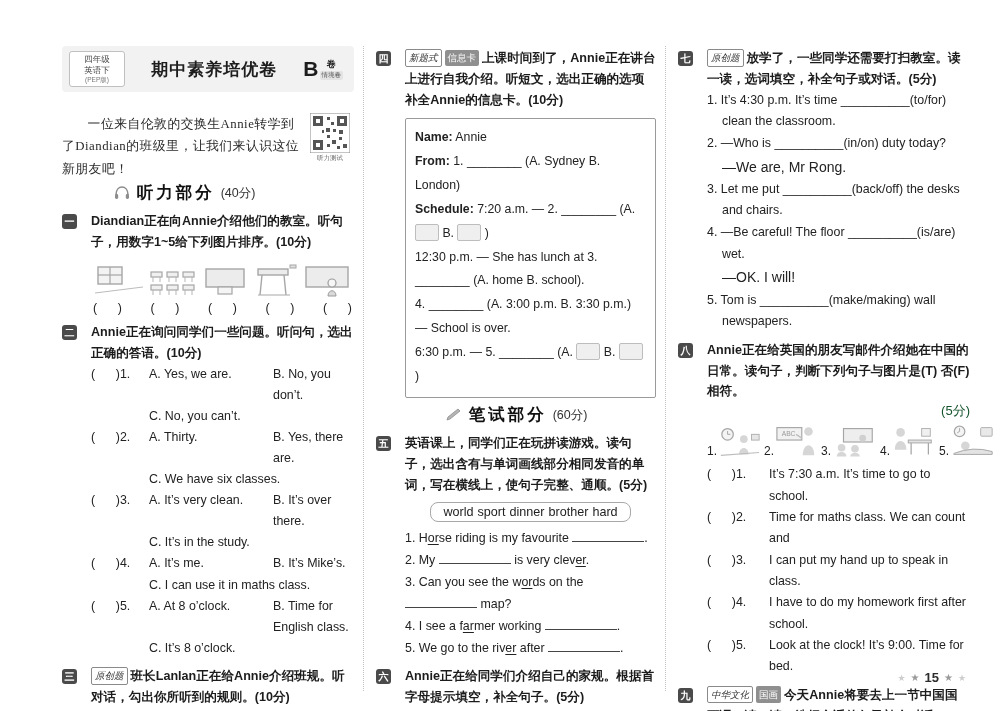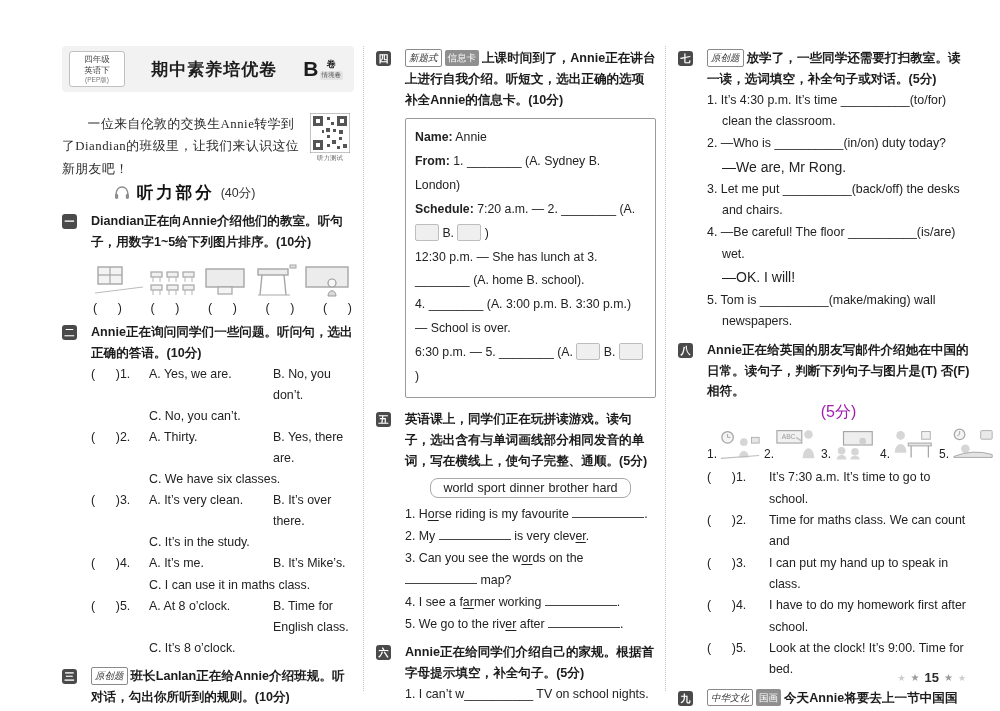--- a/index.html
+++ b/index.html
@@ -78,21 +78,21 @@
   
   .bank { border:1px solid #a8a8a8; border-radius:8px; padding:2px 12px; margin:6px auto 5px; width:max-content;
           display:flex; gap:4px; font-size:12.6px; }
   .sline { font-size:12.4px; line-height:1.78; font-weight:normal; }
 
   
   .nline { font-size:12.4px; line-height:1.74; font-weight:normal; padding-left:15px; text-indent:-15px; }
   .cont  { font-size:14px; line-height:1.74; font-weight:normal; padding-left:15px; }
 
   
-  .pts-right { text-align:center; font-size:16px; font-weight:normal; color:#a21caf; }
+  .pts-right { text-align:right; font-size:13px; font-weight:normal; color:#14532d; }
   .s8-imgs { display:flex; align-items:flex-end; gap:2px; margin:4px 0 6px; }
   .s8-item { display:flex; align-items:flex-end; }
   .s8-no { font-size:12px; margin-right:1px; }
   .tf-row { display:flex; font-size:12.4px; line-height:1.72; }
   .tf-pre { white-space:pre; flex:0 0 62px; }
   .tf-text { flex:1; }
   .tf-cont { padding-left:62px; font-size:12.4px; line-height:1.72; }
 
   .footer { position:absolute; right:34px; bottom:26px; display:flex; align-items:center; gap:5px; }
   .star-lt { color:#cdcdcd; font-size:9px; }
@@ -303,20 +303,27 @@
             <p><span class="lab">Name:</span> <span>Annie</span></p>
             <p><span class="lab">From:</span> <span>1. ________ (A. Sydney   B. London)</span></p>
             <p><span class="lab">Schedule:</span> <span><span>7:20 a.m. — 2. ________ (A. </span><span class="seg-img"></span><span>  B. </span><span class="seg-img"></span><span> )</span></span></p>
             <p>12:30 p.m. — She has lunch at 3. ________ (A. home B. school).</p>
             <p>4. ________ (A. 3:00 p.m.  B. 3:30 p.m.) — School is over.</p>
             <p><span>6:30 p.m. — 5. ________ (A. </span><span class="seg-img"></span><span>  B. </span><span class="seg-img"></span><span> )</span></p>
           </div>
         </div>
       </div>
 
+      <div class="part-head">
+        <svg class="sk" width="18" height="14" viewBox="0 0 18 14">
+          <path d="M2 12 L5 11 L15 3 L13 1 L3 9 Z" fill="#b5b5b5" stroke="#8d8d8d" stroke-width="0.8"></path>
+        </svg>
+        <span class="part-title">笔试部分</span>
+        <span class="part-pts">(60分)</span>
+      </div>
 
       <div class="sec">
         <div class="sec-num">五</div>
         <div class="sec-body">
           <div class="stem">英语课上，同学们正在玩拼读游戏。读句子，选出含有与单词画线部分相同发音的单词，写在横线上，使句子完整、通顺。(5分)</div>
           <div class="bank">
             <span>world</span>
             <span>sport</span>
             <span>dinner</span>
             <span>brother</span>

